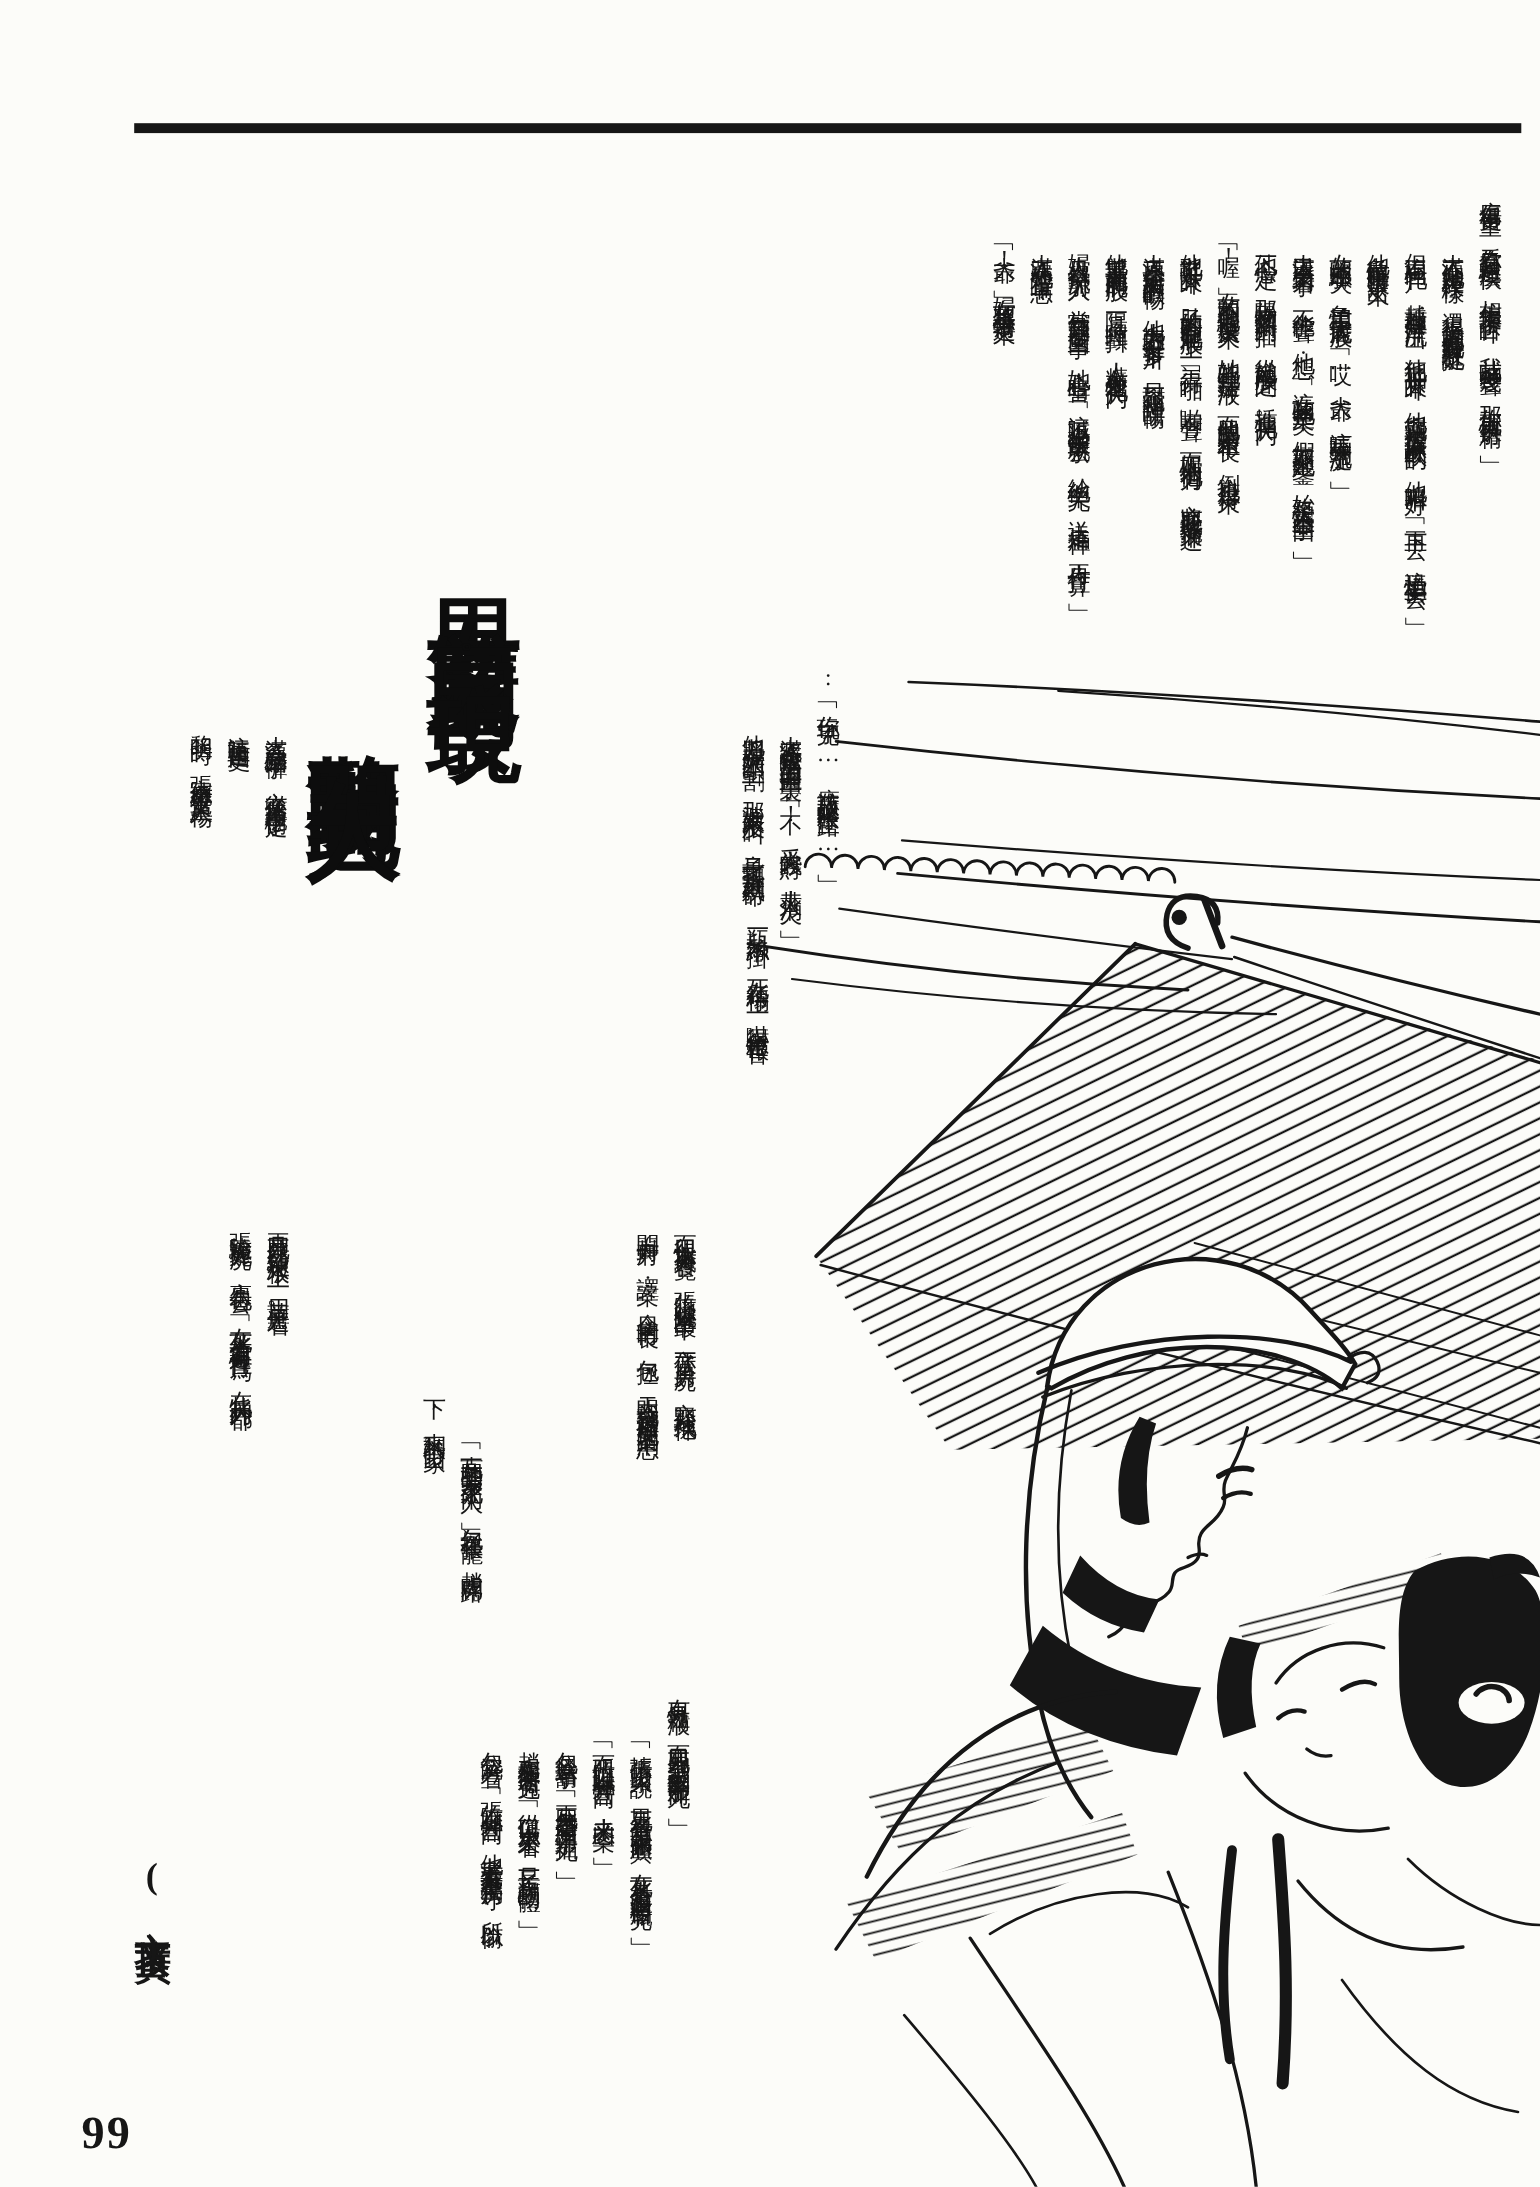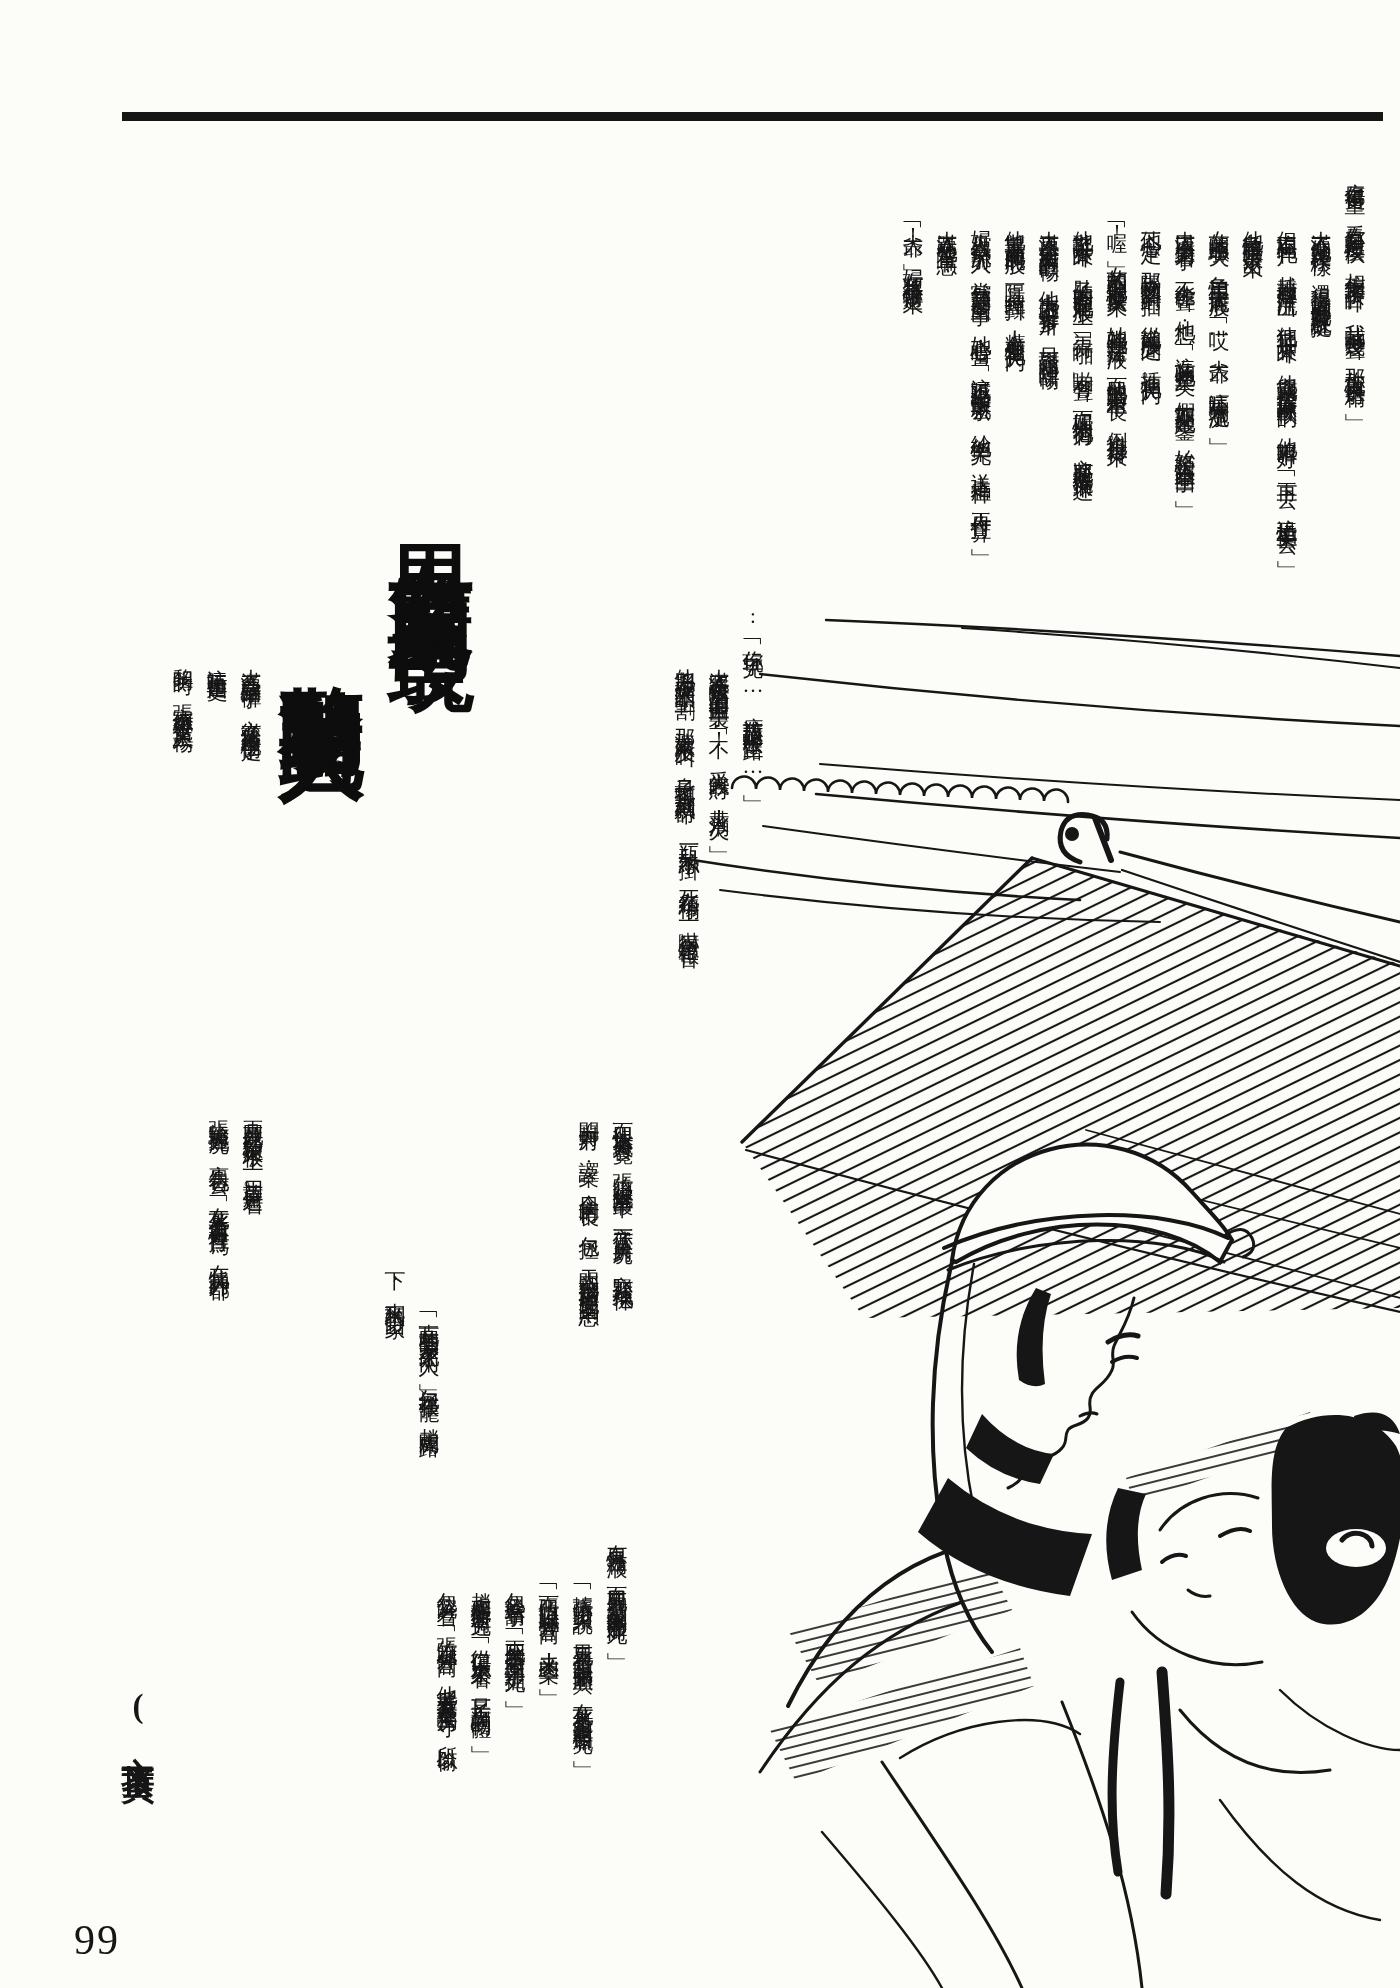--- a/index.html
+++ b/index.html
@@ -42,21 +42,21 @@
     writing-mode:vertical-rl;
     text-orientation:upright;
     font-size:33px;
     font-weight:700;
     letter-spacing:6px;
     line-height:56px;
   }
   .pagenum{
     position:absolute;
     font-size:42px;
-    font-weight:400;
+    font-weight:700;
     letter-spacing:2px;
   }
   svg .ln{stroke:var(--ink);fill:none;stroke-linecap:round;}
   svg .fl{fill:var(--ink);stroke:none;}
 </style>
 </head>
 <body>
 
 <div class="rule" style="left:122px;top:112px;width:1261px;height:9px;"></div>
 

